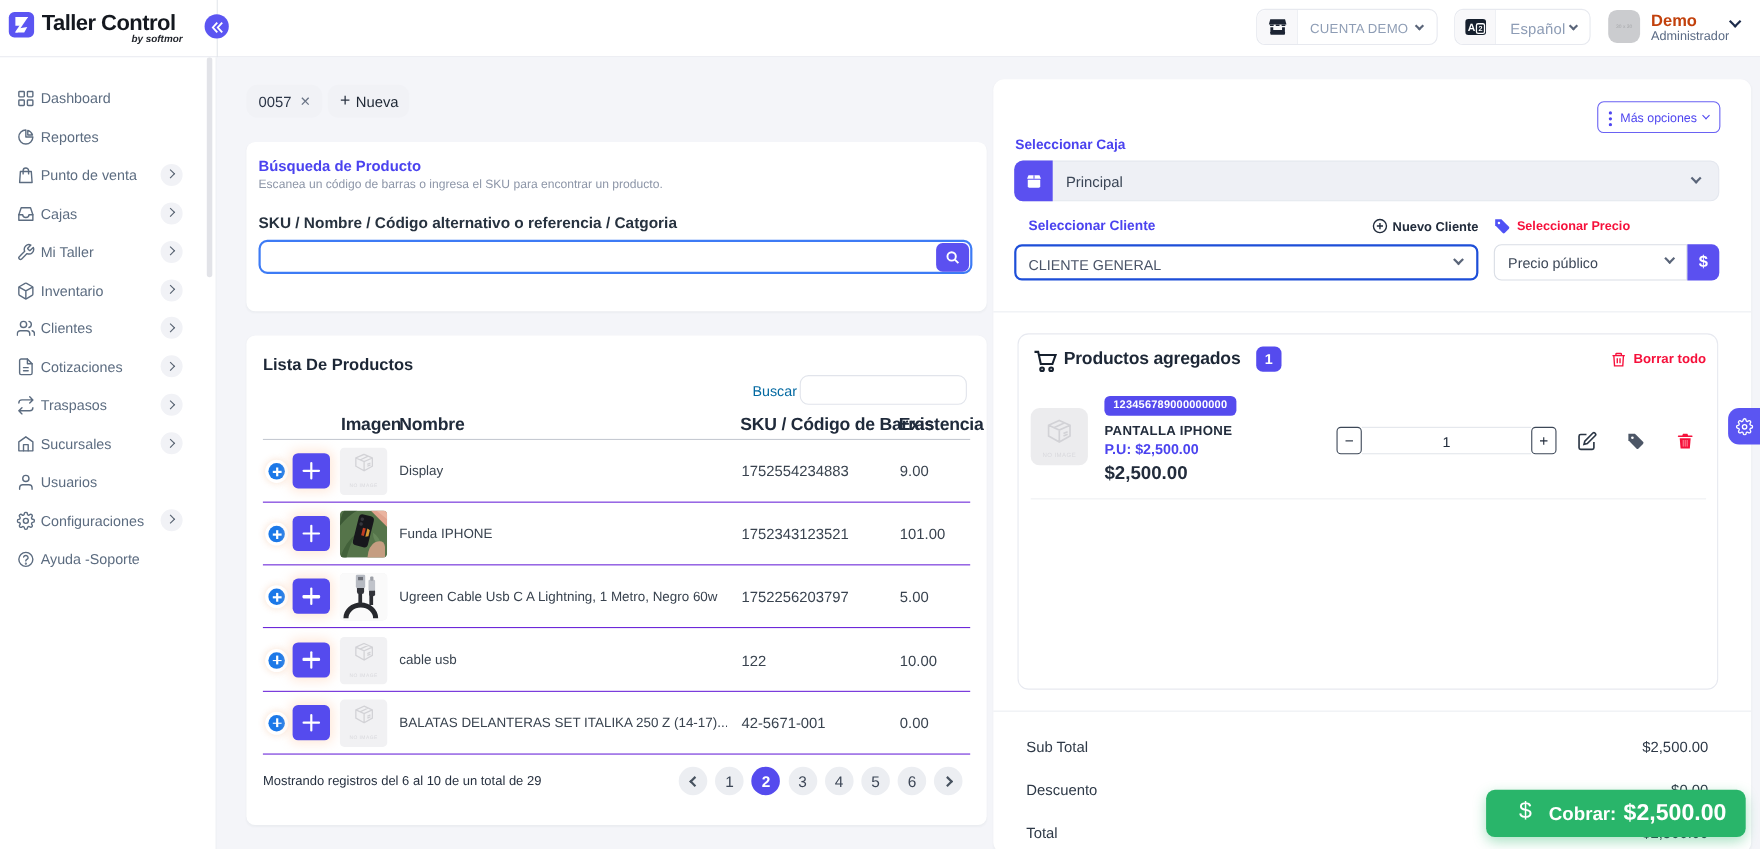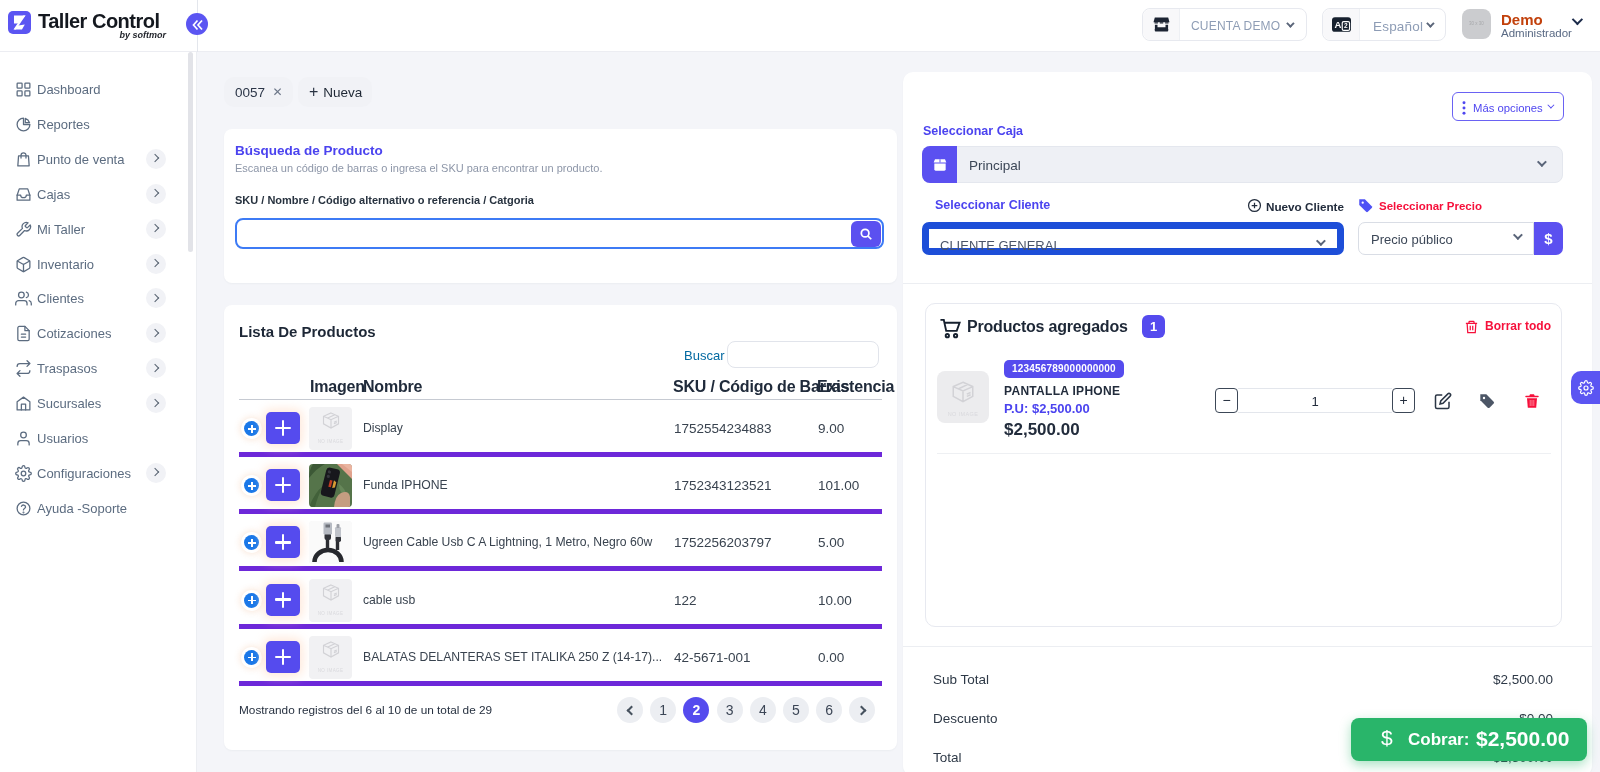--- a/index.html
+++ b/index.html
@@ -33,32 +33,32 @@
 
 
 .card { position:absolute; background:#fff; border-radius:8px; box-shadow:0 1px 2px rgba(30,40,60,0.04); }
 
 
 .tabchip { position:absolute; top:77px; height:30px; background:#f1f2f6; border-radius:10px; display:flex; align-items:center; font-size:13.5px; color:#2b3547; padding:0 11px; }
 
 
 #search-title { position:absolute; left:11px; top:14px; font-size:13.5px; font-weight:bold; color:#4b43ef; }
 #search-sub { position:absolute; left:11px; top:33px; font-size:11px; color:#8d96a8; }
-#search-label { position:absolute; left:11px; top:65px; font-size:11px; font-weight:bold; color:#27323f; }
+#search-label { position:absolute; left:11px; top:65px; font-size:14px; font-weight:bold; color:#27323f; }
 #search-input { position:absolute; left:11px; top:89px; width:649px; height:31px; border:2px solid #3d7bf5; border-radius:8px; background:#fff; }
 #search-ph { position:absolute; left:25px; top:98px; font-size:11px; color:#99a2b2; }
 #search-btn { position:absolute; left:627px; top:92px; width:30px; height:26px; background:#5b50f0; border-radius:6px; display:flex; align-items:center; justify-content:center; }
 
 
 #list-title { position:absolute; left:15px; top:18px; font-size:15px; font-weight:bold; color:#1d2736; }
 #buscar-lbl { position:absolute; left:460px; top:43px; font-size:13px; color:#0369a1; }
 #buscar-input { position:absolute; left:503px; top:36px; width:152px; height:27px; border:1px solid #e1e4eb; border-radius:8px; background:#fff; }
 .th { position:absolute; top:73px; font-size:16px; font-weight:bold; color:#202b3b; letter-spacing:-0.2px; white-space:nowrap; }
 #thead-line { position:absolute; left:15px; top:94px; width:643px; border-top:1px solid #c6cad2; }
-.prow { position:absolute; left:15px; width:643px; height:57px; border-bottom:5px solid #6d28d9; }
+.prow { position:absolute; left:15px; width:643px; height:57px; border-bottom:1px solid #6d28d9; }
 .prow .info { position:absolute; left:5px; top:21px; width:15px; height:15px; border-radius:50%; background:#1b78e8; box-shadow:0 0 0 3px #fff, 0 0 6px 4px rgba(250,230,215,0.9); }
 .prow .info:after { content:""; position:absolute; left:7px; top:3.5px; width:1.6px; height:8px; background:#fff; }
 .prow .info:before { content:""; position:absolute; left:3.5px; top:7px; width:8px; height:1.6px; background:#fff; }
 .prow .addbtn { position:absolute; left:27px; top:12px; width:34px; height:32px; background:#554bee; border-radius:5px; color:#fff; box-shadow:0 0 10px 3px rgba(255,228,210,0.8); }
 .prow .addbtn:after { content:""; position:absolute; left:15.9px; top:8px; width:2.3px; height:16px; background:#fff; border-radius:1px; }
 .prow .addbtn:before { content:""; position:absolute; left:9px; top:14.9px; width:16px; height:2.3px; background:#fff; border-radius:1px; }
 .prow .pimg { position:absolute; left:70px; top:7px; width:43px; height:43px; border-radius:4px; background:#f1f1f3; overflow:hidden; }
 .prow .pname { position:absolute; left:124px; top:21px; font-size:12.2px; color:#39434f; width:298px; white-space:nowrap; overflow:hidden; }
 .prow .psku { position:absolute; left:435px; top:21px; font-size:13.5px; color:#39434f; }
 .prow .pex { position:absolute; left:579px; top:21px; font-size:13.5px; color:#39434f; }
@@ -69,21 +69,21 @@
 .pg { position:absolute; top:392px; width:26px; height:26px; border-radius:50%; background:#eceef2; color:#3c4656; font-size:14px; text-align:center; line-height:26px; }
 .pgar { position:absolute; top:402px; width:7px; height:7px; border-right:2.2px solid #47525f; border-bottom:2.2px solid #47525f; }
 .pg.act { background:#554bee; color:#fff; font-weight:bold; }
 
 
 #mas-btn { position:absolute; left:549px; top:20px; width:112px; height:29px; border:1px solid #6a62f3; border-radius:6px; color:#4f46f0; font-size:12.5px; white-space:nowrap; }
 .r-label { font-size:12.5px; font-weight:bold; color:#4b43ef; position:absolute; }
 #caja-select { position:absolute; left:19px; top:74px; width:641px; height:37px; background:#eef0f5; border:1px solid #e4e7ee; border-radius:8px; }
 #caja-icon { position:absolute; left:-1px; top:-1px; width:35px; height:37px; background:#5b50f0; border-radius:8px 0 0 8px; display:flex; align-items:center; justify-content:center; }
 #caja-select .txt { position:absolute; left:46px; top:11px; font-size:13.5px; color:#3c4757; }
-#cliente-select { position:absolute; left:19px; top:150px; width:422px; height:33px; background:#fff; border:7px solid #1d4ed8; border-radius:7px; }
+#cliente-select { position:absolute; left:19px; top:150px; width:422px; height:33px; background:#fff; border:2px solid #1d4ed8; border-radius:7px; }
 #cliente-select .txt { position:absolute; left:11px; top:9px; font-size:13px; color:#4a5468; }
 #precio-select { position:absolute; left:455px; top:150px; width:176px; height:33px; background:#fff; border:1px solid #d9dde5; border-radius:7px 0 0 7px; }
 #precio-select .txt { position:absolute; left:12px; top:9px; font-size:13px; color:#3c4757; }
 #dollar-btn { position:absolute; left:631px; top:150px; width:29px; height:33px; background:#5b50f0; border-radius:0 7px 7px 0; color:#fff; font-size:15px; font-weight:bold; text-align:center; line-height:33px; }
 #rdivider { position:absolute; left:0px; top:211px; width:689px; border-top:1px solid #eceef2; }
 #prod-card { position:absolute; left:22px; top:231px; width:637px; height:324px; border:1px solid #e7e9f0; border-radius:10px; }
 #pc-title { position:absolute; left:41px; top:14px; font-size:16px; font-weight:bold; color:#1d2736; white-space:nowrap; letter-spacing:-0.2px; }
 #pc-badge { position:absolute; left:216px; top:11px; width:23px; height:23px; background:#554bee; border-radius:6px; color:#fff; font-size:13px; font-weight:bold; text-align:center; line-height:23px; }
 #borrar { position:absolute; left:559px; top:15px; font-size:12px; font-weight:bold; color:#f6103b; }
 #pr-img { position:absolute; left:11px; top:67px; width:52px; height:52px; border-radius:8px; background:#ececee; }

